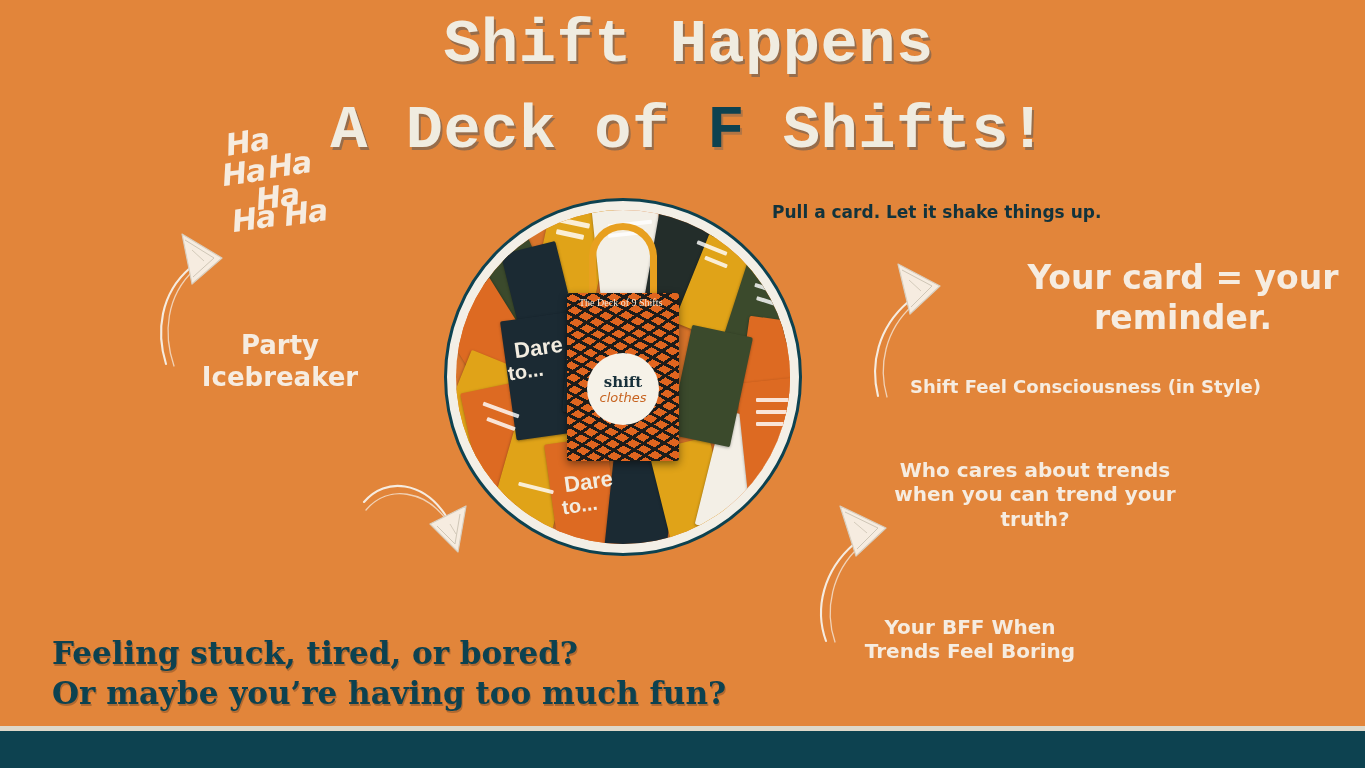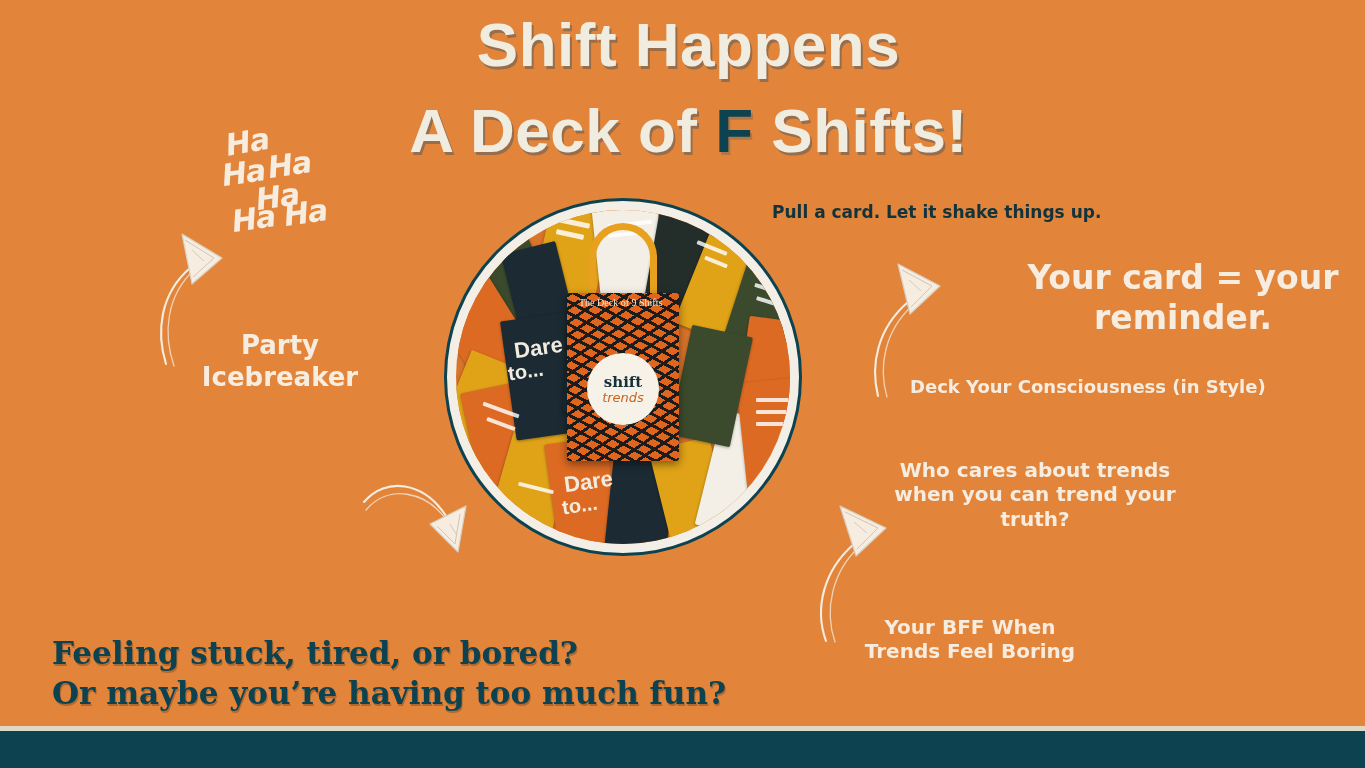--- a/index.html
+++ b/index.html
@@ -16,21 +16,21 @@
     overflow:hidden;
   }
 
   
   .title-block {
     position:absolute; left:0; top:14px; width:1365px;
     text-align:center;
     pointer-events:none;
   }
   .title-line {
-    font-family:Liberation Sans, sans-serif;
+    font-family:Liberation Mono, monospace;
     font-weight:700;
     color:#f0ece0;
     letter-spacing:0.5px;
     line-height:1.0;
     text-shadow:2px 3px 0 rgba(90,90,90,0.55);
     white-space:nowrap;
     margin-left:12px;
   }
   .title-line.l1 { font-size:62px; }
   .title-line.l2 { font-size:62px; margin-top:24px; }
@@ -279,31 +279,31 @@
       <div class="hl" style="left:30px;  top:212px; width:30px; height:4px; transform:rotate(20deg);"></div>
       <div class="hl" style="left:62px;  top:276px; width:36px; height:4px; transform:rotate(14deg);"></div>
       <div class="hl" style="left:240px; top:36px;  width:32px; height:4px; transform:rotate(22deg);"></div>
       <div class="hl" style="left:248px; top:50px;  width:24px; height:4px; transform:rotate(22deg);"></div>
 
       <div class="handle"></div>
       <div class="pack"></div>
       <div class="toptag">The Deck of 9 Shifts</div>
       <div class="badge">
         <span class="bt">shift</span>
-        <span class="bs">trends</span>
+        <span class="bs">clothes</span>
       </div>
     </div>
   </div>
 
   <div class="callout" id="c-party" style="white-space:pre-line;">Party
 Icebreaker</div>
 
   <div class="callout dark" id="c-pull">Pull a card. Let it shake things up.</div>
   <div class="callout" id="c-reminder">Your card = your reminder.</div>
-  <div class="callout" id="c-shift">Deck Your Consciousness (in Style)</div>
+  <div class="callout" id="c-shift">Shift Feel Consciousness (in Style)</div>
   <div class="callout" id="c-trends">Who cares about trends when you can trend your truth?</div>
   <div class="callout" id="c-bff" style="white-space:pre-line;">Your BFF When
 Trends Feel Boring</div>
 
   <div class="bottom-serif">
     <div>Feeling stuck, tired, or bored?</div>
     <div>Or maybe you’re having too much fun?</div>
   </div>
 
   <div class="divider"></div>

